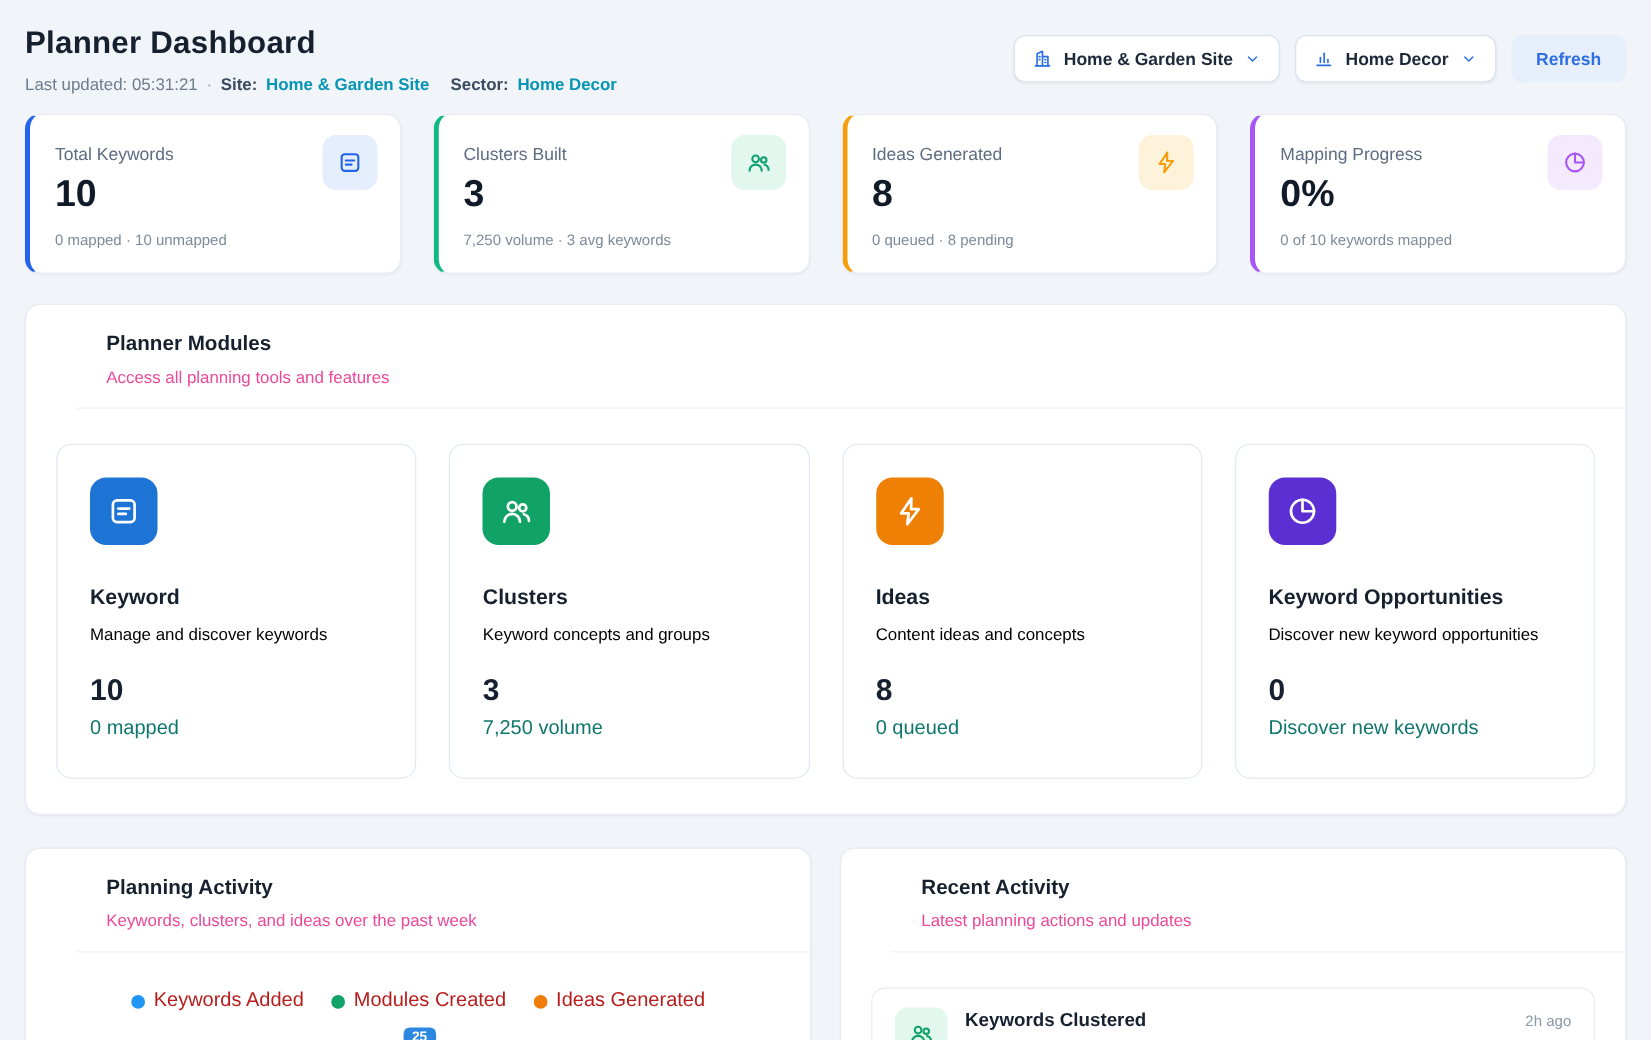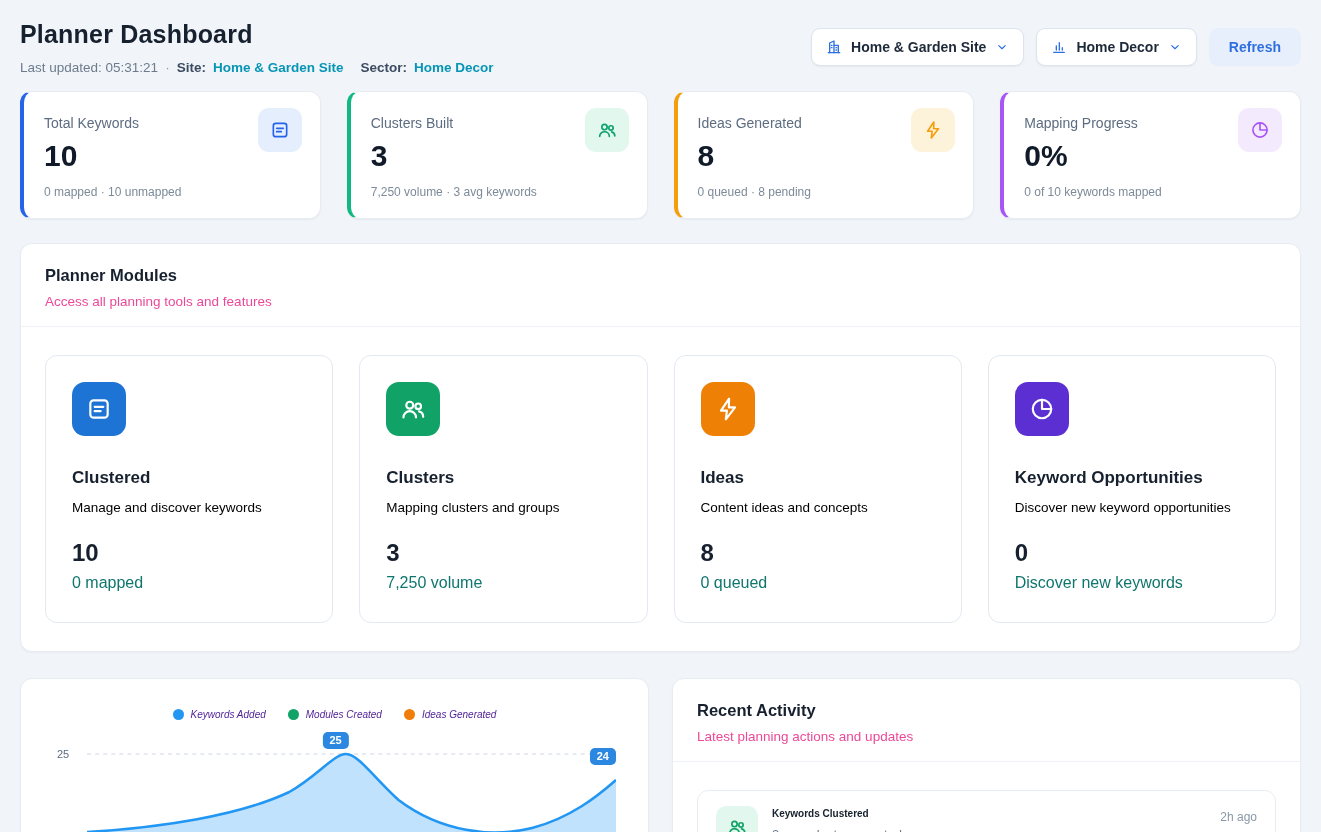--- a/index.html
+++ b/index.html
@@ -42,59 +42,59 @@
   }
   .stat-label { font-size:14px; color:#5d6c80; margin:6px 0 8px; }
   .stat-icon { position:absolute; top:16px; right:18px; width:44px; height:44px; border-radius:11px;
     display:flex; align-items:center; justify-content:center; }
   .stat-value { font-size:30px; font-weight:800; color:#111a28; }
   .stat-sub { font-size:12px; color:#7d8a99; margin-top:12px; }
 
   
   .panel { background:#fff; border:1px solid #e7ecf3; border-radius:12px; box-shadow:0 1px 2px rgba(16,24,40,.04); }
   .modules-panel { margin-bottom:26px; }
-  .panel-head { padding:22px 24px 17px; border-bottom:1px solid #eef2f7; }
+  .panel-head { padding:22px 24px 17px; border-bottom:1px solid #eef2f7;margin-left:40px; }
   .panel-title { font-size:16.5px; font-weight:700; color:#16202e; margin-bottom:9px; }
   .panel-sub { font-size:13.5px; color:#ec4899; }
 
   
   .modules-grid { display:grid; grid-template-columns:repeat(4,1fr); gap:26px; padding:28px 24px; }
   .module-card { border:1px solid #e3e9f1; border-radius:12px; padding:26px 26px 30px; background:#fff; cursor:pointer; }
   .module-icon { width:54px; height:54px; border-radius:13px; color:#fff;
     display:flex; align-items:center; justify-content:center; margin-bottom:32px; }
   .module-title { font-size:17px; font-weight:700; color:#16202e; margin-bottom:12px; }
   .module-desc { font-size:13.5px; color:#000000; margin-bottom:24px; }
   .module-value { font-size:24px; font-weight:800; color:#16202e; margin-bottom:7px; }
   .module-sub { font-size:16px; color:#0f766e; }
 
   
   .bottom-grid { display:grid; grid-template-columns:1fr 1fr; gap:23px; }
   .bottom-grid .panel { height:330px; overflow:hidden; }
 
-  .legend-row { display:flex; justify-content:center; gap:22px; padding-top:30px; font-size:10px; color:#4c1d95;font-style:italic; }
+  .legend-row { display:flex; justify-content:center; gap:22px; padding-top:30px; font-size:16px; color:#b91c1c; }
   .legend-item { display:flex; align-items:center; gap:7px; }
   .legend-dot { width:11px; height:11px; border-radius:50%; }
 
   .chart-wrap { position:relative; margin:8px 20px 0; height:120px; }
   .y-tick { position:absolute; left:16px; top:20px; font-size:11px; color:#5d6c80; }
   .chart-area { position:absolute; left:46px; right:12px; top:12px; bottom:0; }
   .area-svg { width:100%; height:98px; display:block; }
   .gridline { stroke:#cfd8e3; stroke-width:1; stroke-dasharray:4 4; }
   .area-fill { fill:rgba(33,150,243,.28); stroke:none; }
   .area-stroke { fill:none; stroke:#2196f3; stroke-width:2.5; }
   .point-badge { position:absolute; background:#2b87e0; color:#fff; font-size:11px; font-weight:700;
     padding:3px 7px; border-radius:5px; line-height:1; }
   .badge-peak { left:47%; transform:translateX(-50%); top:-8px; }
   .badge-right { right:0; top:8px; }
 
   .activity-item { margin:28px 24px 0; border:1px solid #e8edf4; border-radius:11px; padding:15px 18px;
     display:flex; align-items:flex-start; gap:14px; background:#fff; }
   .activity-icon { width:42px; height:42px; border-radius:10px; flex:none;
     display:flex; align-items:center; justify-content:center; }
-  .activity-title { font-size:10px; font-weight:700; color:#16202e; margin:2px 0 8px; }
+  .activity-title { font-size:15px; font-weight:700; color:#16202e; margin:2px 0 8px; }
   .activity-desc { font-size:13px; color:#6d7b8c; }
   .activity-time { margin-left:auto; font-size:12px; color:#8a97a6; padding-top:4px; }
 
   
   svg.ic { fill:none; stroke:currentColor; stroke-width:2; stroke-linecap:round; stroke-linejoin:round; flex:none; }
   .ic14 { width:14px; height:14px; }
   .ic16 { width:16px; height:16px; }
   .ic20 { width:20px; height:20px; }
   .ic26 { width:26px; height:26px; }
 </style>
@@ -228,34 +228,34 @@
       <div class="panel-sub">Access all planning tools and features</div>
     </div>
     <div class="modules-grid">
 
       <div class="module-card">
         <div class="module-icon" style="background: rgb(29, 116, 212);">
           <svg class="ic ic26">
               <use href="#i-doc"></use>
             </svg>
         </div>
-        <div class="module-title">Clustered</div>
+        <div class="module-title">Keyword</div>
         <div class="module-desc">Manage and discover keywords</div>
         <div class="module-value">10</div>
         <div class="module-sub">0 mapped</div>
       </div>
 
       <div class="module-card">
         <div class="module-icon" style="background: rgb(16, 162, 102);">
           <svg class="ic ic26">
               <use href="#i-users"></use>
             </svg>
         </div>
         <div class="module-title">Clusters</div>
-        <div class="module-desc">Mapping clusters and groups</div>
+        <div class="module-desc">Keyword concepts and groups</div>
         <div class="module-value">3</div>
         <div class="module-sub">7,250 volume</div>
       </div>
 
       <div class="module-card">
         <div class="module-icon" style="background: rgb(239, 128, 6);">
           <svg class="ic ic26">
               <use href="#i-bolt"></use>
             </svg>
         </div>
@@ -276,20 +276,24 @@
         <div class="module-value">0</div>
         <div class="module-sub">Discover new keywords</div>
       </div>
 
     </div>
   </section>
 
   <section class="bottom-grid">
 
     <div class="panel">
+      <div class="panel-head">
+        <div class="panel-title">Planning Activity</div>
+        <div class="panel-sub">Keywords, clusters, and ideas over the past week</div>
+      </div>
       <div class="legend-row">
         <span class="legend-item">
           <span class="legend-dot" style="background: rgb(33, 150, 243);"></span>
           <span>Keywords Added</span>
         </span>
         <span class="legend-item">
           <span class="legend-dot" style="background: rgb(16, 162, 102);"></span>
           <span>Modules Created</span>
         </span>
         <span class="legend-item">

